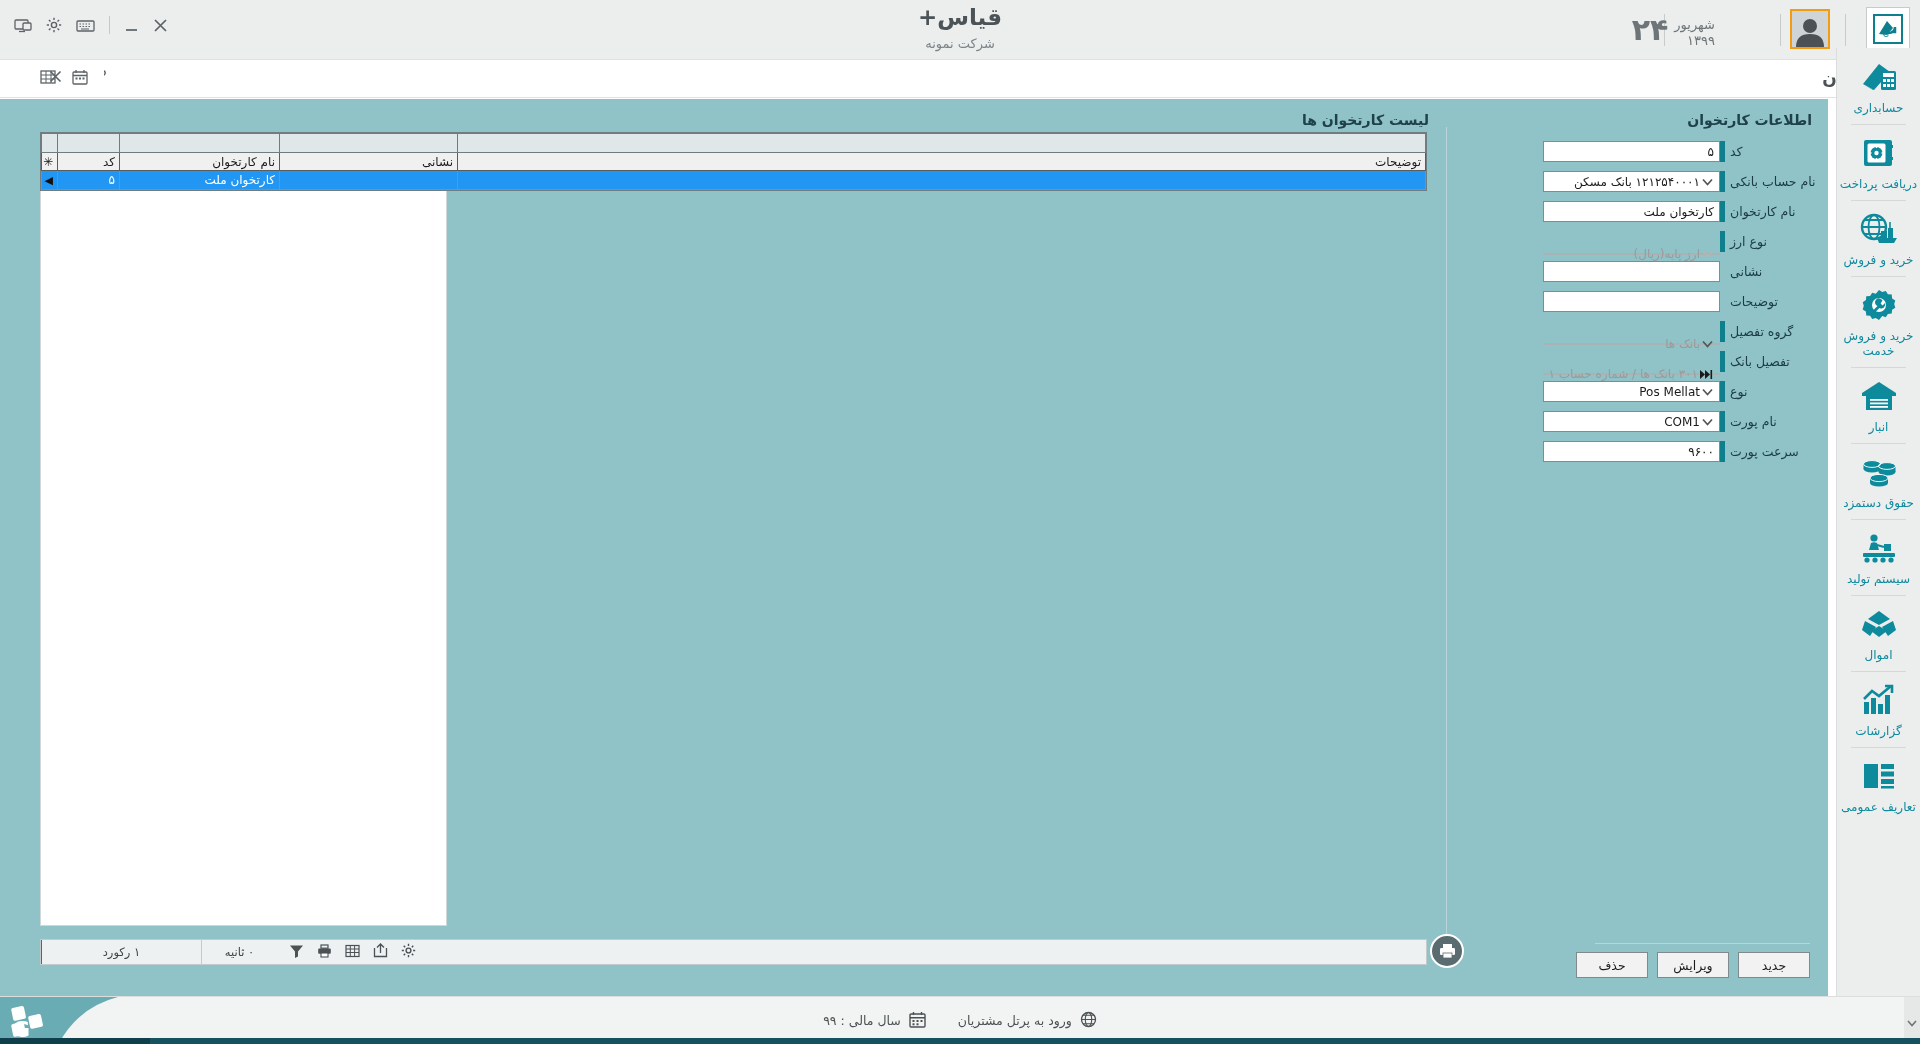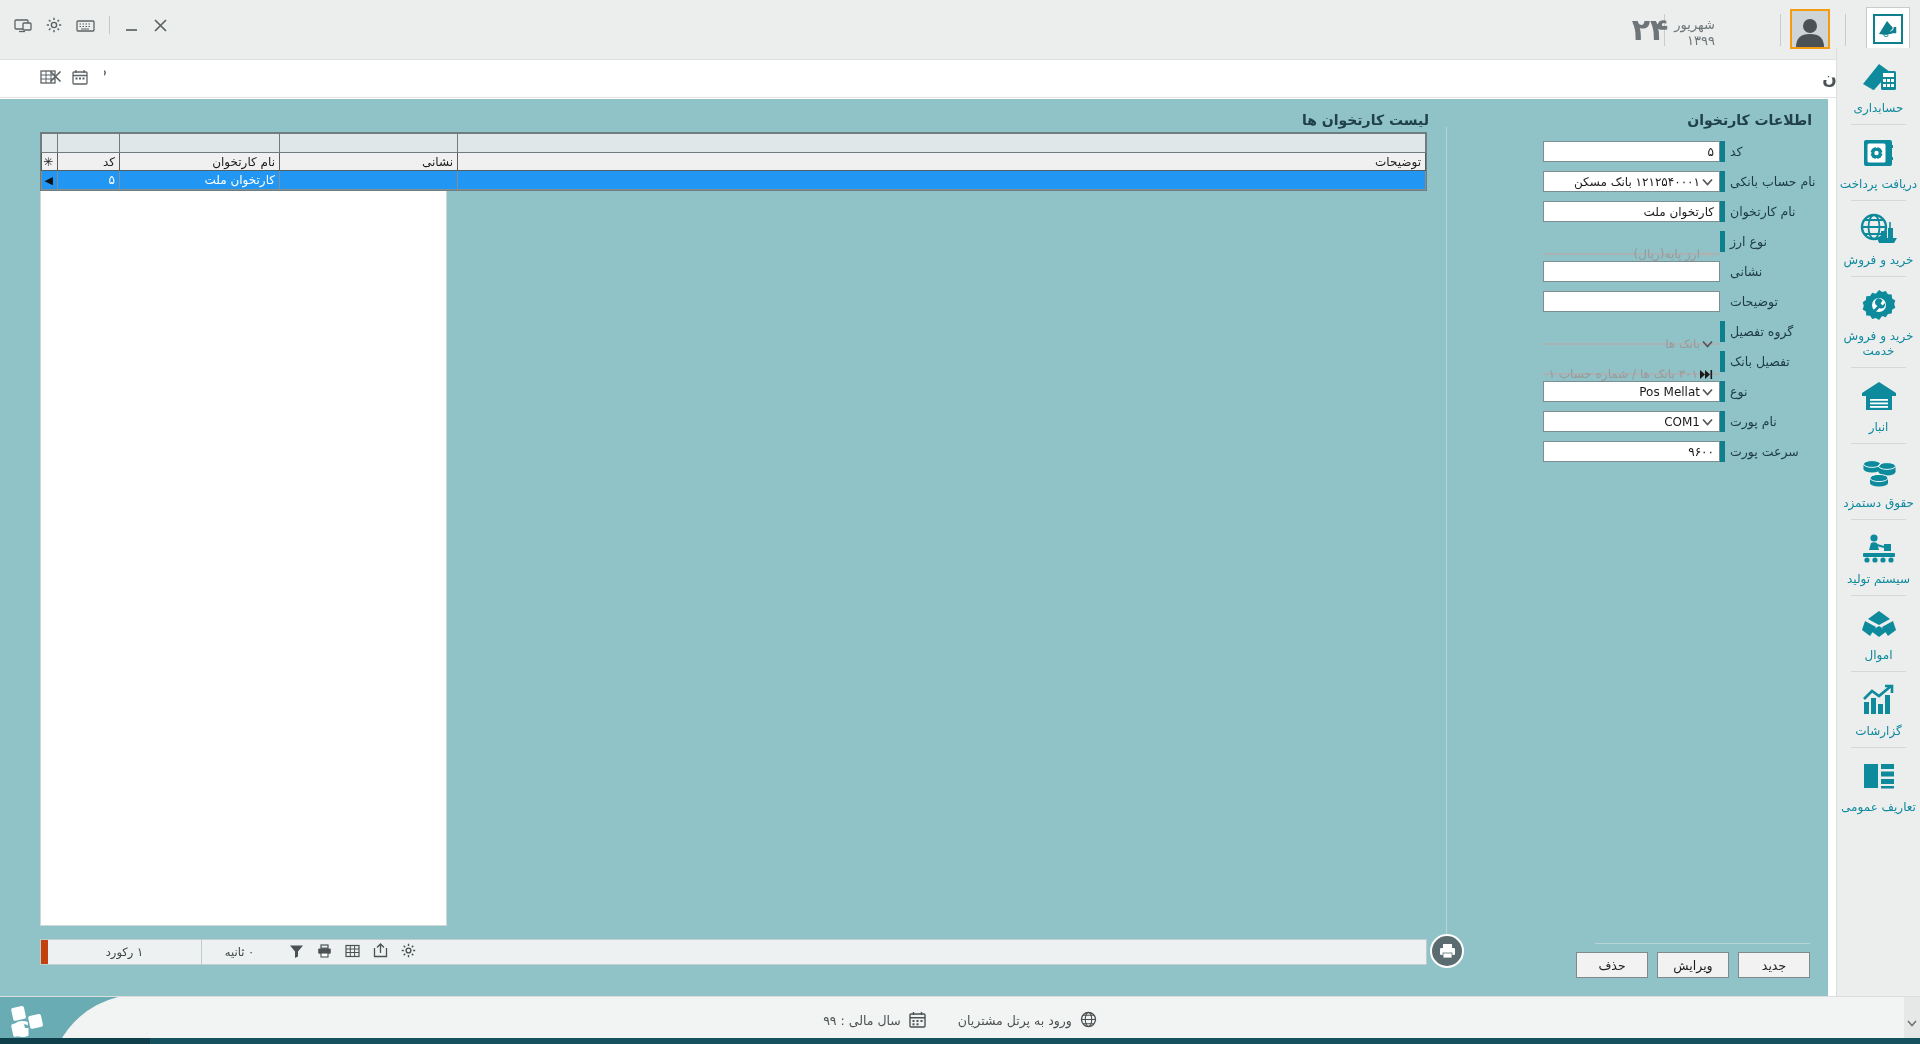--- a/index.html
+++ b/index.html
@@ -245,21 +245,21 @@
     display: flex; align-items: center; flex-direction: row-reverse;
   }
   .gs-print {
     position: absolute; right: -38px; bottom: -4px;
     width: 34px; height: 34px; border-radius: 50%;
     background: #5b6c70; display:flex; align-items:center; justify-content:center;
     border: 2px solid #ffffff;
   }
   .gs-records {
     width: 160px; text-align: center; font-size: 11.5px; color: #3d4547;
-    border-left: 7px solid #c2410c; height: 100%;
+    border-left: 1px solid #c2410c; height: 100%;
     display:flex; align-items:center; justify-content:center;
   }
   .gs-seconds {
     width: 76px; text-align: center; font-size: 11.5px; color: #3d4547;
     border-left: 1px solid #c2cccd; height: 100%;
     display:flex; align-items:center; justify-content:center;
   }
   .gs-icons { display:flex; align-items:center; gap: 13px; padding: 0 12px; color:#4a5254; }
 
   
@@ -349,20 +349,22 @@
     <div class="tb-sep" style="right:255px;"></div>
 
     <div class="tb-date">
       <div class="tb-date-stack">
         <span class="tb-date-month">شهریور</span>
         <span class="tb-date-year">۱۳۹۹</span>
       </div>
       <span class="tb-date-day">۲۴</span>
     </div>
 
+    <div class="app-title">قیاس+</div>
+    <div class="app-subtitle">شرکت نمونه</div>
 
     <div class="win-btns">
       <span class="wb">
         <svg width="15" height="15" viewBox="0 0 15 15">
             <path d="M2 2 L13 13 M13 2 L2 13" stroke="#5c6366" stroke-width="1.7" fill="none"></path>
           </svg>
       </span>
       <span class="wb">
         <svg width="15" height="15" viewBox="0 0 15 15">
             <path d="M2 12 L13 12" stroke="#5c6366" stroke-width="1.7"></path>

